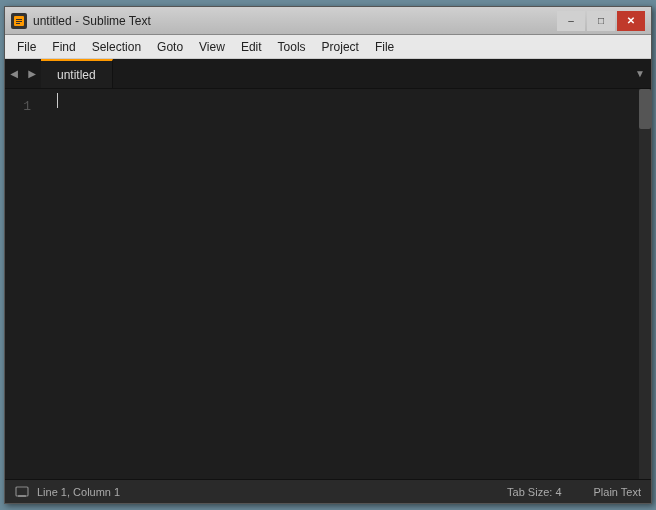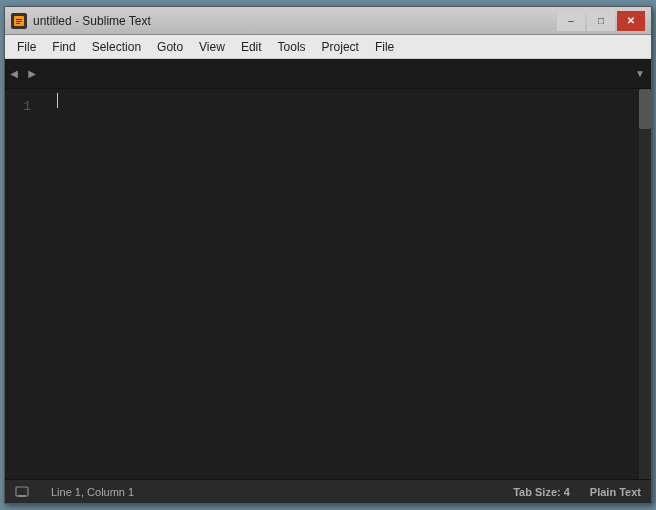--- a/index.html
+++ b/index.html
@@ -196,32 +196,31 @@
       padding: 0 10px;
       flex-shrink: 0;
       border-top: 1px solid #111;
       color: #aaa;
       font-size: 11px;
       justify-content: space-between;
     }
     .status-left {
       display: flex;
       align-items: center;
-      gap: 22px;
+      gap: 8px;
     }
     .status-icon-area {
       display: flex;
       align-items: center;
       gap: 4px;
     }
     .status-right {
       display: flex;
       align-items: flex-end;
-      gap: 20px;
-      font-weight: bold;
+      gap: 32px;
     }
   </style>
 </head>
 <body>
 
 <div class="window">
 
   <div class="title-bar">
     <div class="title-bar-left">
       <div class="title-icon">
@@ -249,20 +248,23 @@
       <span class="menu-item">View</span>
       <span class="menu-item">Edit</span>
       <span class="menu-item">Tools</span>
       <span class="menu-item">Project</span>
       <span class="menu-item">File</span>
     </div>
 
   <div class="tab-bar">
     <button class="tab-nav-btn">◀</button>
     <button class="tab-nav-btn">▶</button>
+    <div class="tab active">
+      <span>untitled</span>
+    </div>
     <div style="flex:1; background:#1a1a1a;"></div>
     <button class="tab-dropdown">▼</button>
   </div>
 
   <div class="editor-area">
     <div class="line-numbers">
       <div style="color:#555; font-family: 'Courier New', monospace; font-size:13px; line-height:20px; padding-top:4px; padding-right:10px;">1</div>
     </div>
     <div class="editor-content">
       <span class="cursor"></span>

